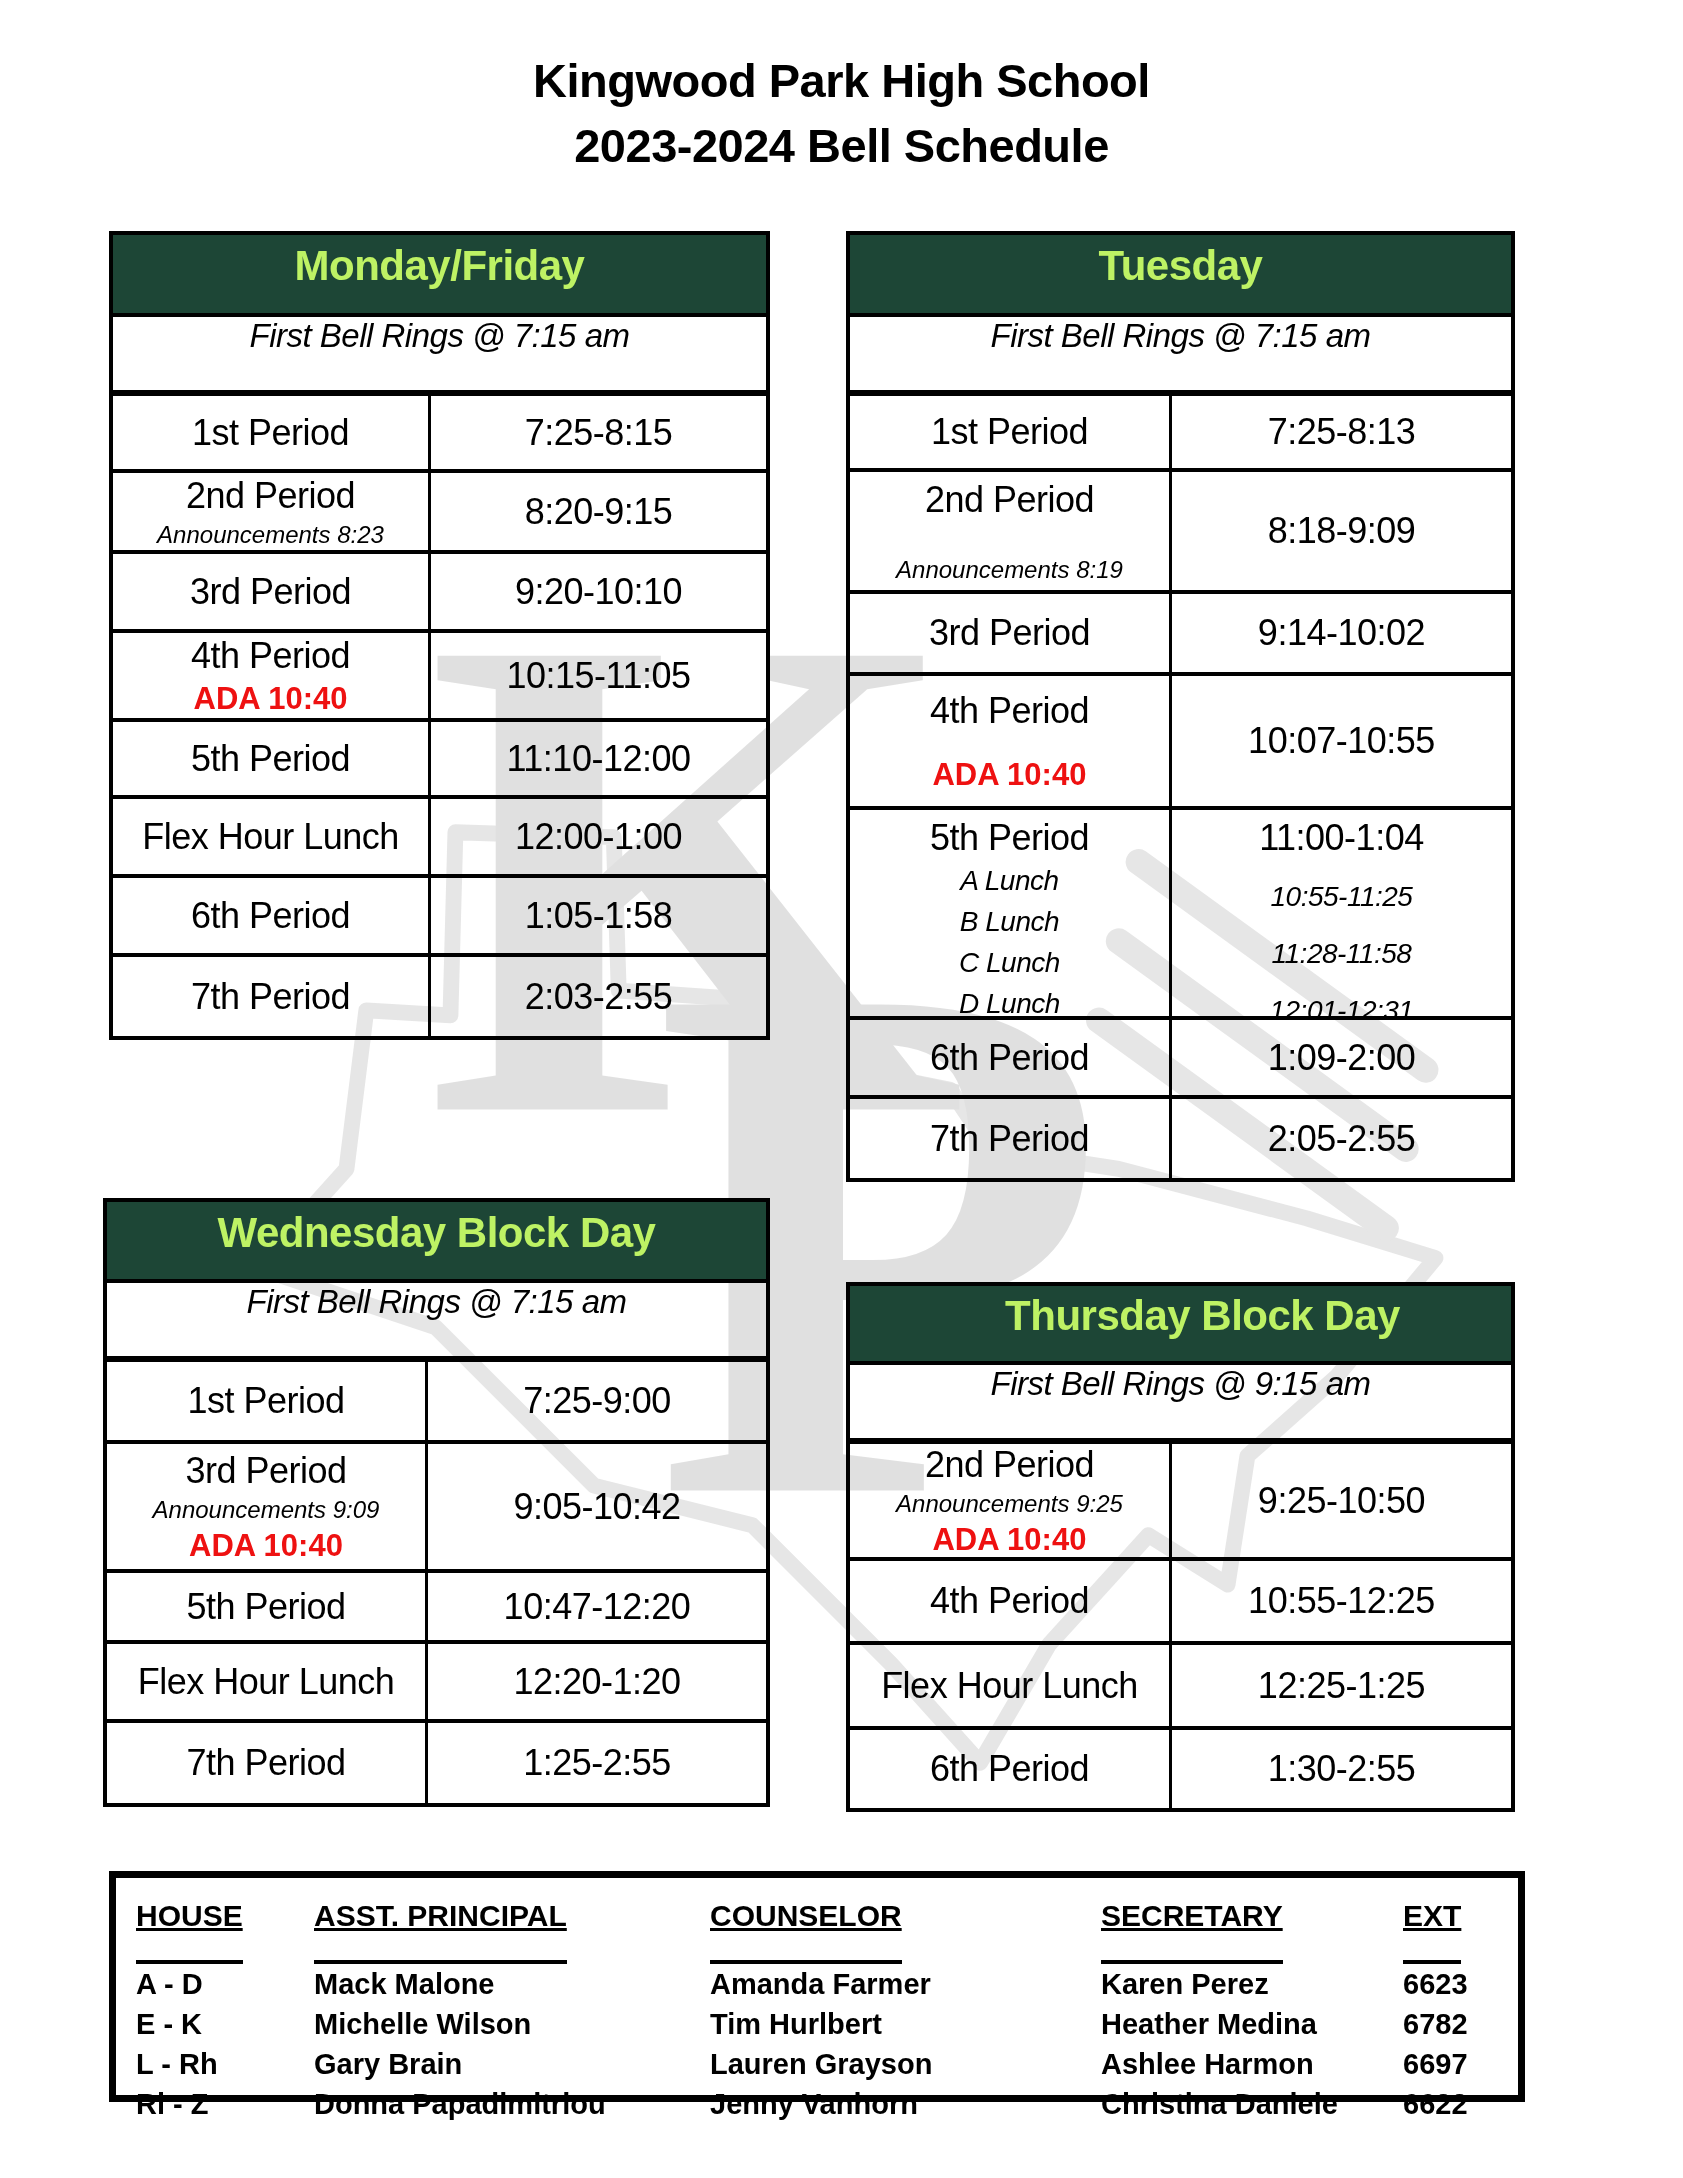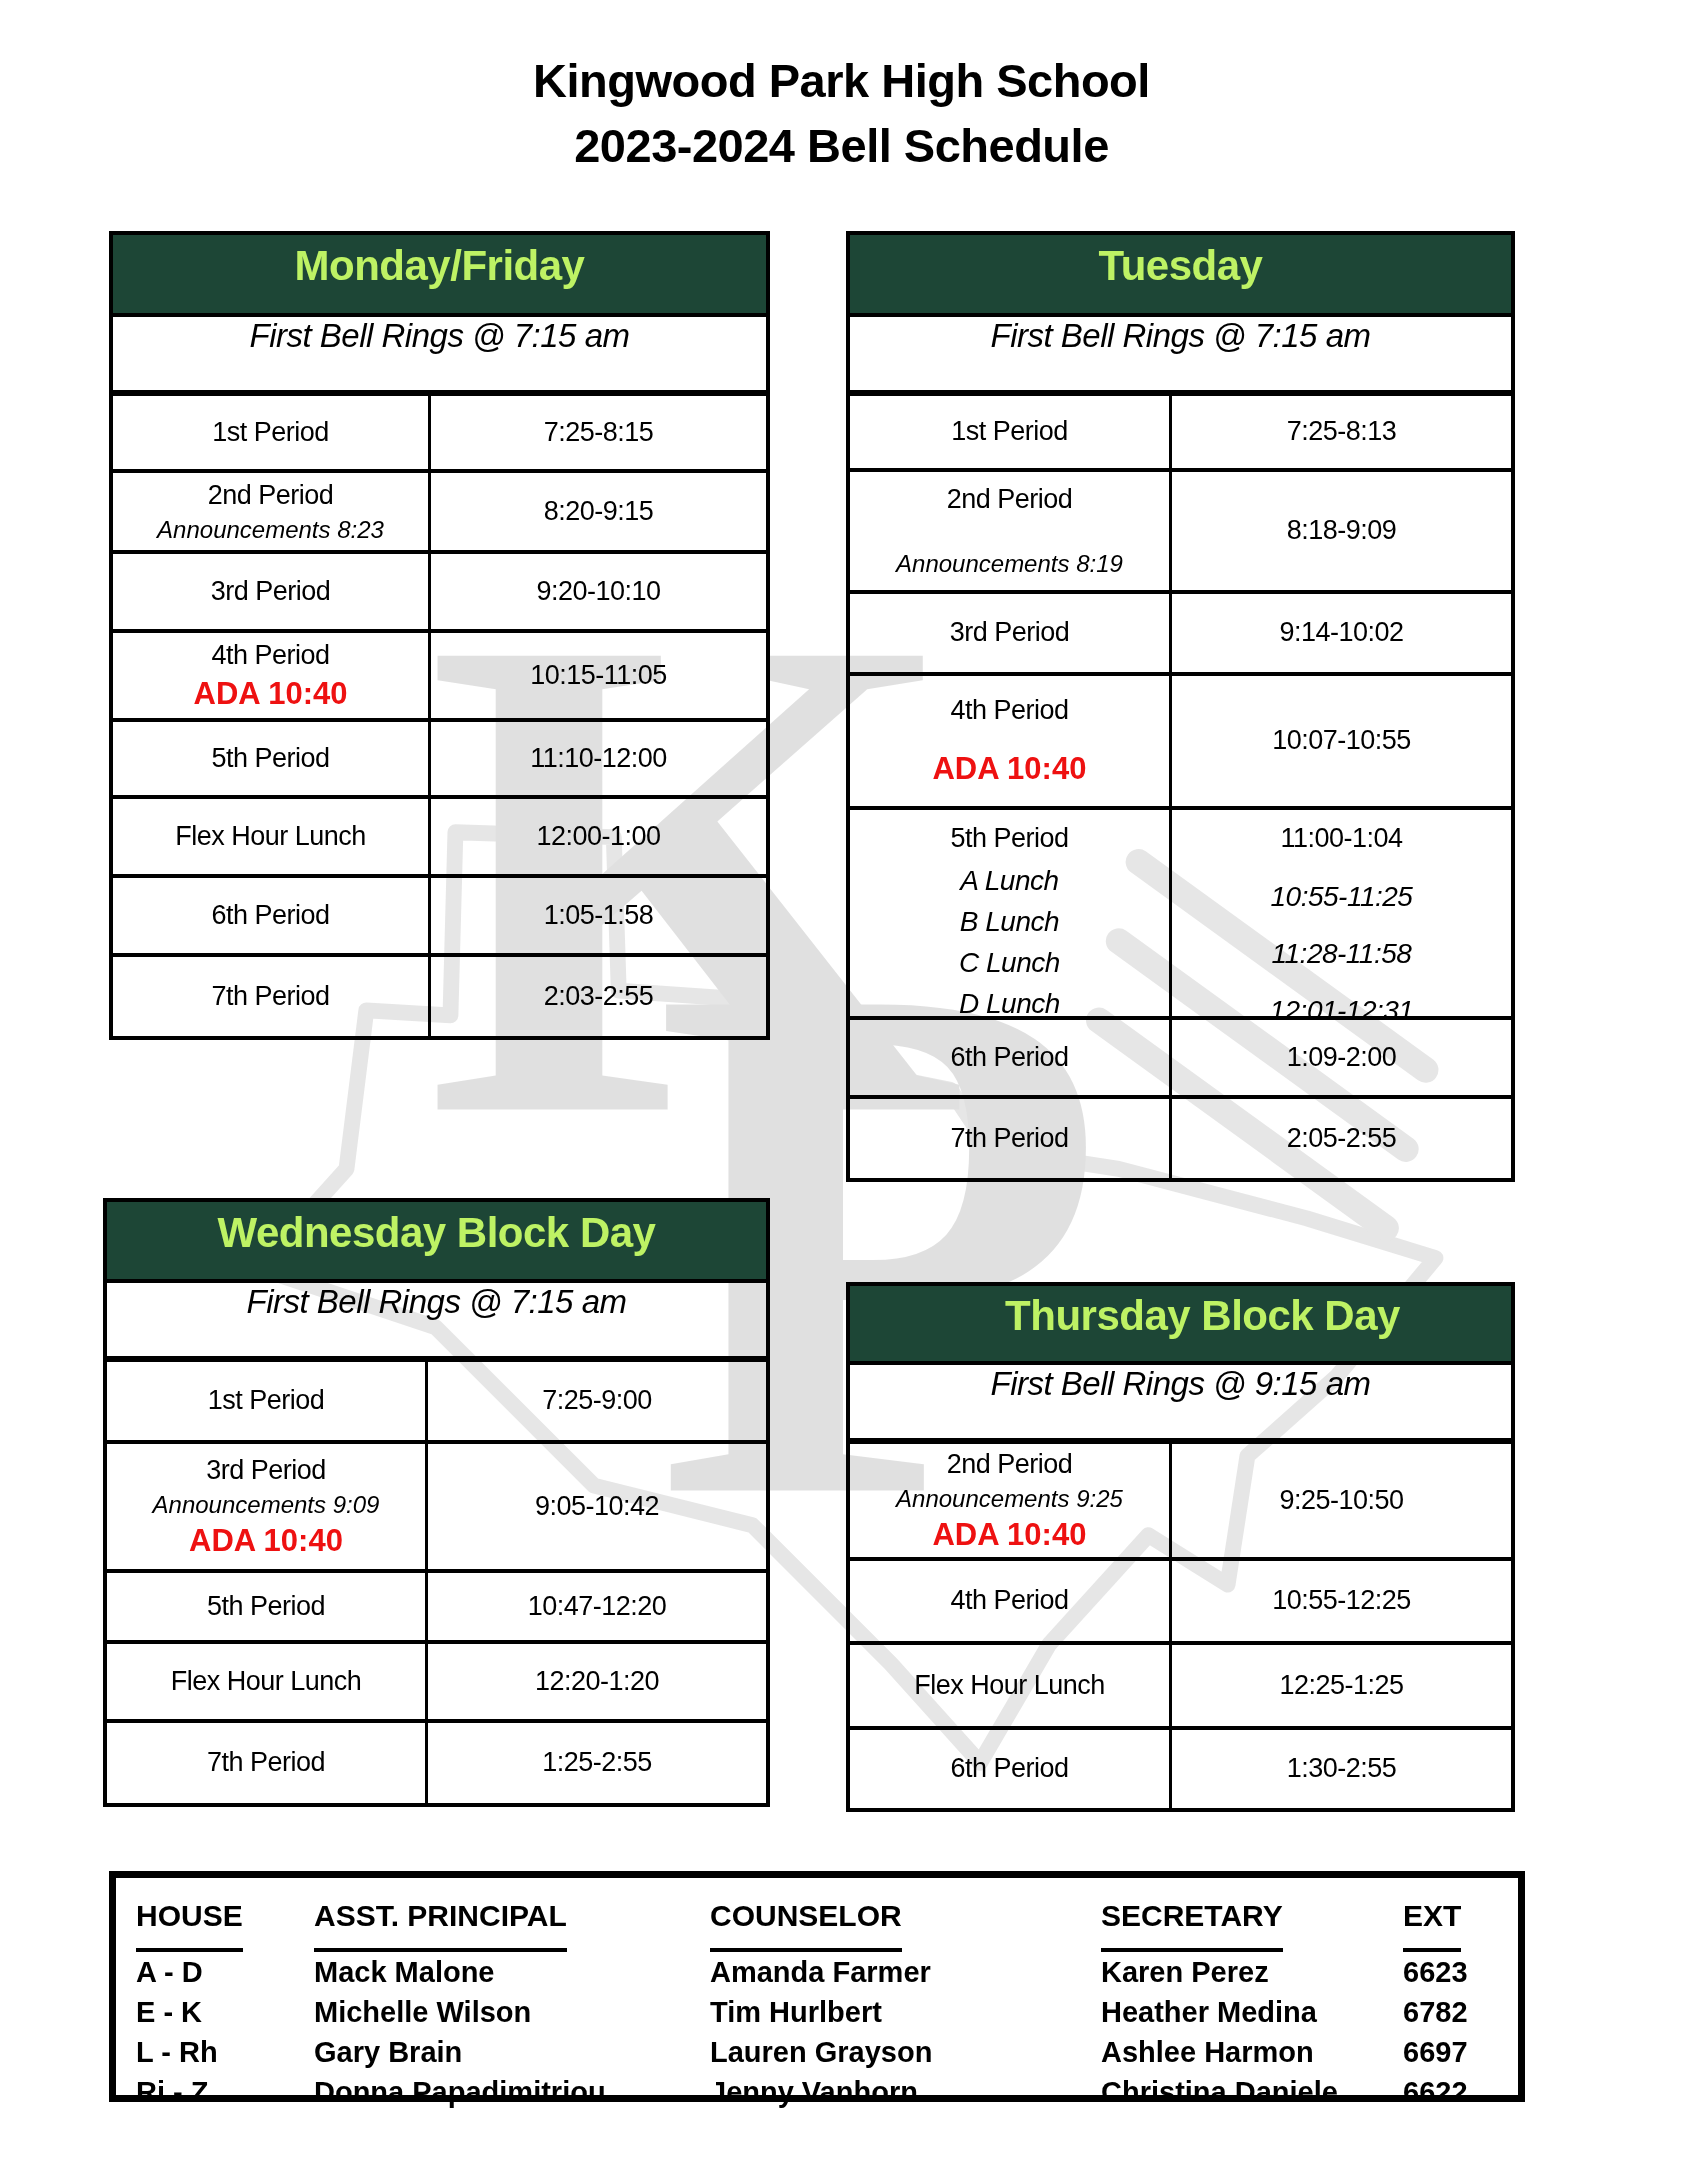--- a/index.html
+++ b/index.html
@@ -23,39 +23,39 @@
   }
   .firstbell{
     font-style:italic; font-size:33px; display:flex; justify-content:center;
     box-sizing:border-box; border-bottom:6px solid #000; padding-bottom:8px; letter-spacing:-0.5px;
   }
   .row{display:flex; box-sizing:border-box; border-bottom:4px solid #000;}
   .row:last-child{border-bottom:none;}
   .cell{box-sizing:border-box; display:flex; flex-direction:column; align-items:center; justify-content:center; gap:5px; overflow:hidden;}
   .lbl{width:48.7%; border-right:3px solid #000;}
   .time{width:51.3%;}
-  .plabel,.ptime{font-size:27px; letter-spacing:-0.5px; line-height:1.15;}
+  .plabel,.ptime{font-size:36px; letter-spacing:-0.5px; line-height:1.15;}
   .ann{font-style:italic; font-size:24px; line-height:1.1;}
   .ada{color:var(--ada-red,#ee1111); font-weight:bold; font-size:31px; line-height:1.1;}
   .gap-lg{gap:36px;}
   .gap-md{gap:26px;}
   .gap-sm{gap:6px;}
   .top-align{justify-content:flex-start; padding-top:6px;}
   .lunch,.lunchtime{font-style:italic; font-size:28px; line-height:41px; letter-spacing:-0.5px;}
   .mainline{line-height:44px;}
 
   
   .directory{
     position:absolute; left:109px; top:1871px; width:1416px; height:231px; z-index:2;
     border:7px solid #000; box-sizing:border-box; background:#fff;
     padding:14px 0 0 20px; font-weight:bold;
   }
   .dir-grid{display:grid; grid-template-columns:178px 396px 391px 302px auto;}
   .dir-head{font-size:30px; line-height:48px;}
-  .dir-head .ul{display:inline-block; border-bottom:4px solid #000; padding-bottom:8px;}
+  .dir-head .ul{display:inline-block; border-bottom:4px solid #000; padding-bottom:20px;text-decoration:underline;}
   .dir-cell{font-size:29px; line-height:40px;}
 </style>
 </head>
 <body>
 
 <div class="page">
 
   <svg class="watermark" viewBox="0 0 1300 1350" aria-hidden="true">
     <g opacity="0.55">
       <path d="M 260 400 L 420 405 L 425 560 L 640 575 L 660 640 L 760 660 L 800 720 L 930 740 L 1120 790 L 1250 830

